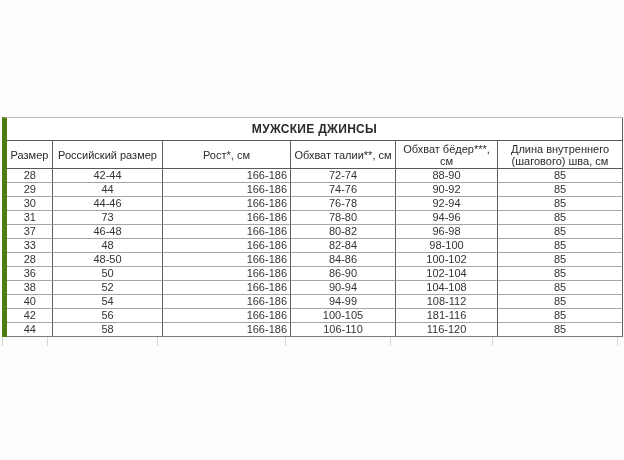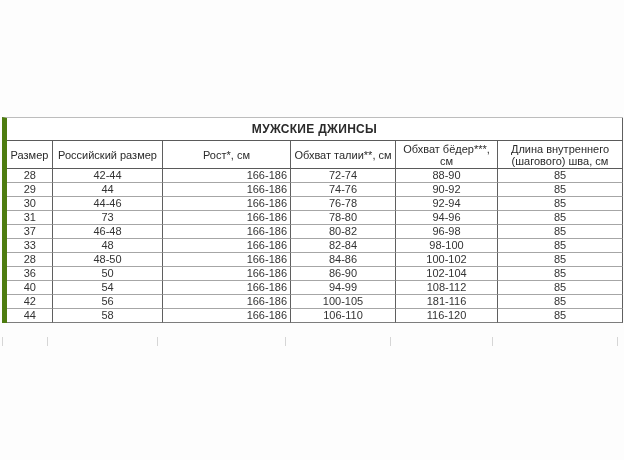--- a/index.html
+++ b/index.html
@@ -153,20 +153,28 @@
         </tr>
         <tr>
           <td>36</td>
           <td>50</td>
           <td>166-186</td>
           <td>86-90</td>
           <td>102-104</td>
           <td>85</td>
         </tr>
         <tr>
+          <td>38</td>
+          <td>52</td>
+          <td>166-186</td>
+          <td>90-94</td>
+          <td>104-108</td>
+          <td>85</td>
+        </tr>
+        <tr>
           <td>40</td>
           <td>54</td>
           <td>166-186</td>
           <td>94-99</td>
           <td>108-112</td>
           <td>85</td>
         </tr>
         <tr>
           <td>42</td>
           <td>56</td>

